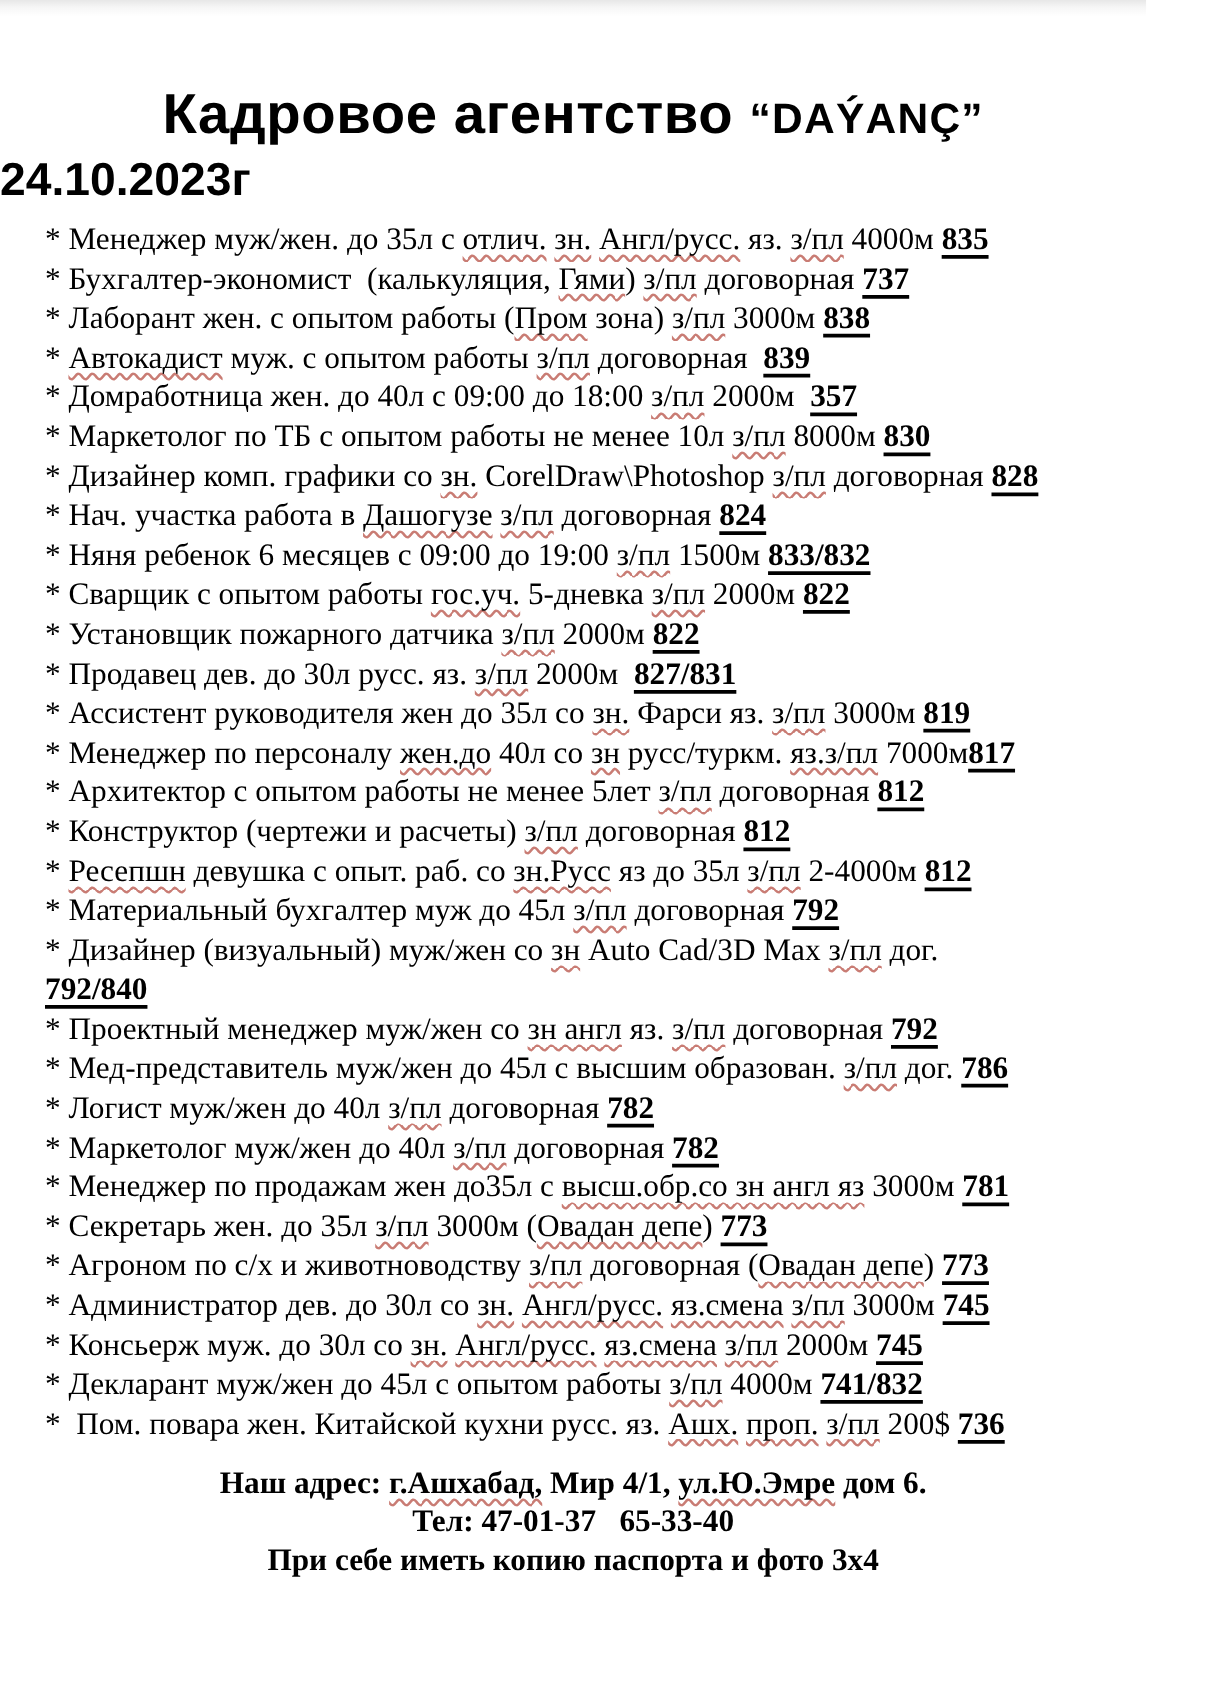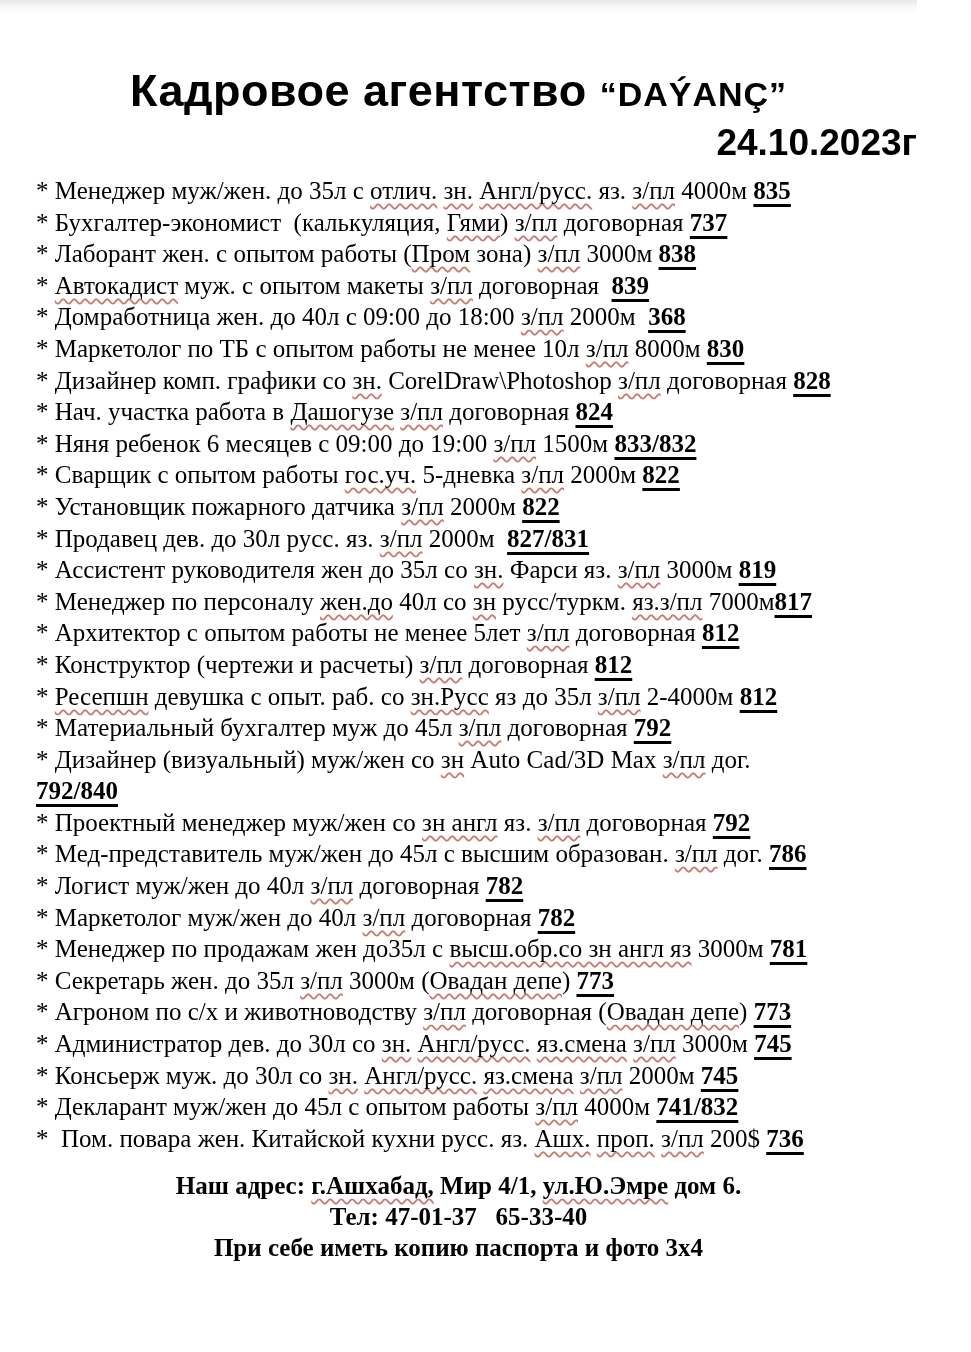--- a/index.html
+++ b/index.html
@@ -29,21 +29,21 @@
     font-size: 45px;
     line-height: 52px;
     letter-spacing: 0.5px;
     white-space: nowrap;
   }
   .title .brand {
     font-size: 34px;
     letter-spacing: 1px;
   }
   .date {
-    text-align: right;
+    text-align: left;
     font-family: "Liberation Sans", sans-serif;
     font-weight: bold;
     font-size: 37px;
     line-height: 46px;
   }
   .vacancy-list {
     margin-top: 9px;
     padding-left: 36px;
     padding-right: 27px;
     font-family: Liberation Serif, serif;
@@ -89,22 +89,22 @@
     <span>Кадровое агентство</span>
     <span class="brand">“DAÝANÇ”</span>
   </div>
 
   <div class="date">24.10.2023г</div>
 
   <div class="vacancy-list">
       <div class="vac-line"><span>* Менеджер муж/жен. до 35л с </span><span class="wavy">отлич.</span><span> </span><span class="wavy">зн.</span><span> </span><span class="wavy">Англ/русс.</span><span> яз. </span><span class="wavy">з/пл</span><span> 4000м </span><span class="num">835</span></div>
       <div class="vac-line"><span>* Бухгалтер-экономист  (калькуляция, </span><span class="wavy">Гями</span><span>) </span><span class="wavy">з/пл</span><span> договорная </span><span class="num">737</span></div>
       <div class="vac-line"><span>* Лаборант жен. с опытом работы (</span><span class="wavy">Пром</span><span> зона) </span><span class="wavy">з/пл</span><span> 3000м </span><span class="num">838</span></div>
-      <div class="vac-line"><span>* </span><span class="wavy">Автокадист</span><span> муж. с опытом макеты </span><span class="wavy">з/пл</span><span> договорная  </span><span class="num">839</span></div>
-      <div class="vac-line"><span>* Домработница жен. до 40л с 09:00 до 18:00 </span><span class="wavy">з/пл</span><span> 2000м  </span><span class="num">368</span></div>
+      <div class="vac-line"><span>* </span><span class="wavy">Автокадист</span><span> муж. с опытом работы </span><span class="wavy">з/пл</span><span> договорная  </span><span class="num">839</span></div>
+      <div class="vac-line"><span>* Домработница жен. до 40л с 09:00 до 18:00 </span><span class="wavy">з/пл</span><span> 2000м  </span><span class="num">357</span></div>
       <div class="vac-line"><span>* Маркетолог по ТБ с опытом работы не менее 10л </span><span class="wavy">з/пл</span><span> 8000м </span><span class="num">830</span></div>
       <div class="vac-line"><span>* Дизайнер комп. графики со </span><span class="wavy">зн.</span><span> CorelDraw\Photoshop </span><span class="wavy">з/пл</span><span> договорная </span><span class="num">828</span></div>
       <div class="vac-line"><span>* Нач. участка работа в </span><span class="wavy">Дашогузе</span><span> </span><span class="wavy">з/пл</span><span> договорная </span><span class="num">824</span></div>
       <div class="vac-line"><span>* Няня ребенок 6 месяцев с 09:00 до 19:00 </span><span class="wavy">з/пл</span><span> 1500м </span><span class="num">833/832</span></div>
       <div class="vac-line"><span>* Сварщик с опытом работы </span><span class="wavy">гос.уч.</span><span> 5-дневка </span><span class="wavy">з/пл</span><span> 2000м </span><span class="num">822</span></div>
       <div class="vac-line"><span>* Установщик пожарного датчика </span><span class="wavy">з/пл</span><span> 2000м </span><span class="num">822</span></div>
       <div class="vac-line"><span>* Продавец дев. до 30л русс. яз. </span><span class="wavy">з/пл</span><span> 2000м  </span><span class="num">827/831</span></div>
       <div class="vac-line"><span>* Ассистент руководителя жен до 35л со </span><span class="wavy">зн.</span><span> Фарси яз. </span><span class="wavy">з/пл</span><span> 3000м </span><span class="num">819</span></div>
       <div class="vac-line"><span>* Менеджер по персоналу </span><span class="wavy">жен.до</span><span> 40л со </span><span class="wavy">зн</span><span> русс/туркм. </span><span class="wavy">яз.з/пл</span><span> 7000м</span><span class="num">817</span></div>
       <div class="vac-line"><span>* Архитектор с опытом работы не менее 5лет </span><span class="wavy">з/пл</span><span> договорная </span><span class="num">812</span></div>

